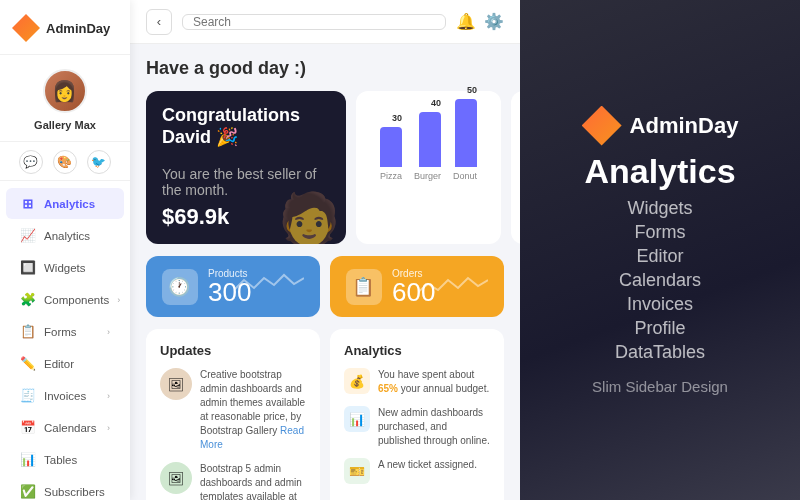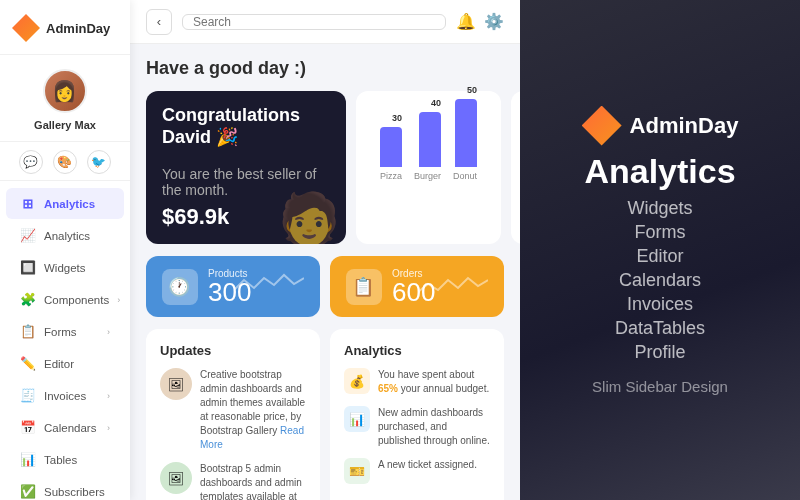--- a/index.html
+++ b/index.html
@@ -455,17 +455,17 @@
     <div class="overlay-logo-icon"></div>
     <span class="overlay-logo-text">AdminDay</span>
   </div>
   <div class="overlay-tagline">Analytics</div>
   <ul class="overlay-features">
     <li>Widgets</li>
     <li>Forms</li>
     <li>Editor</li>
     <li>Calendars</li>
     <li>Invoices</li>
+    <li>Profile</li>
     <li>DataTables</li>
-    <li>Profile</li>
   </ul>
   <div class="overlay-slim">Slim Sidebar Design</div>
 </div>
 
 </body></html>

